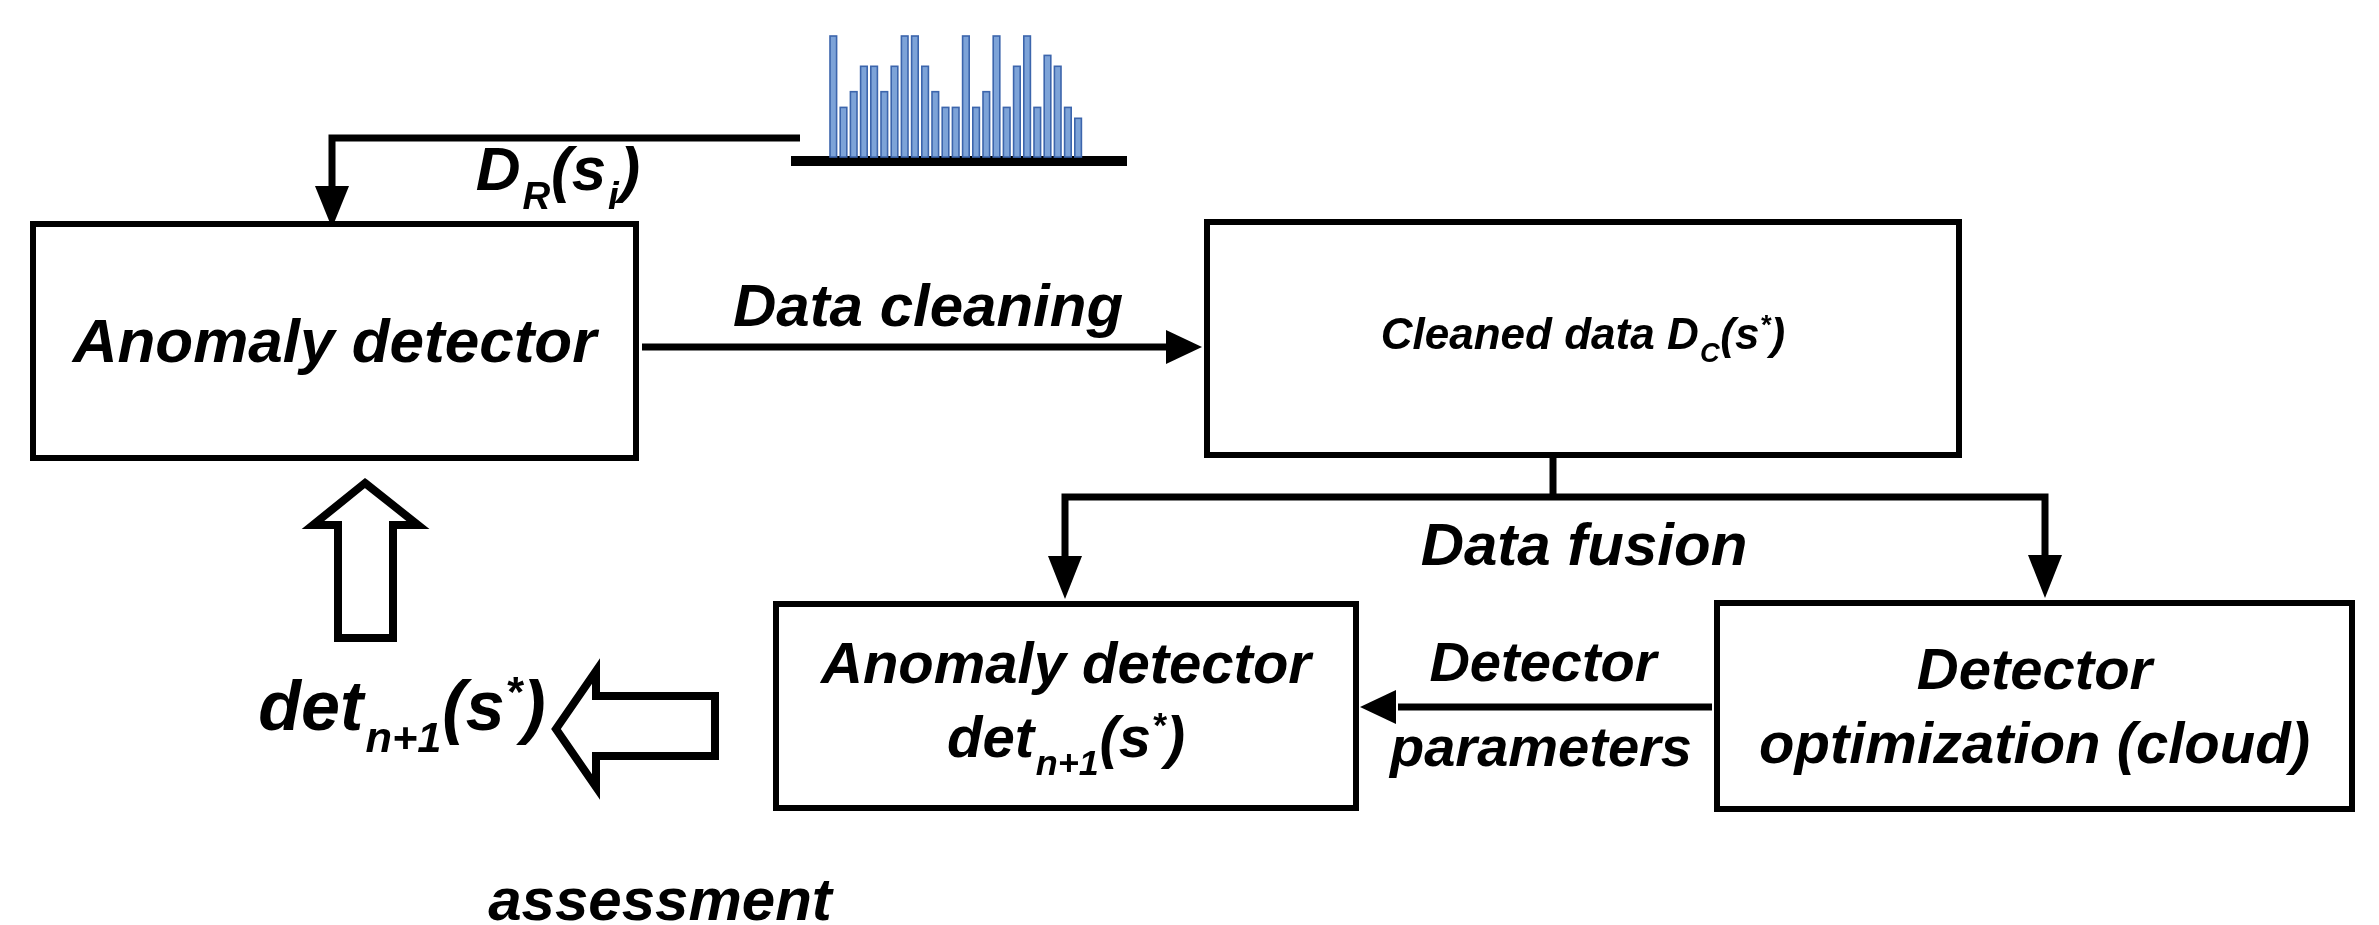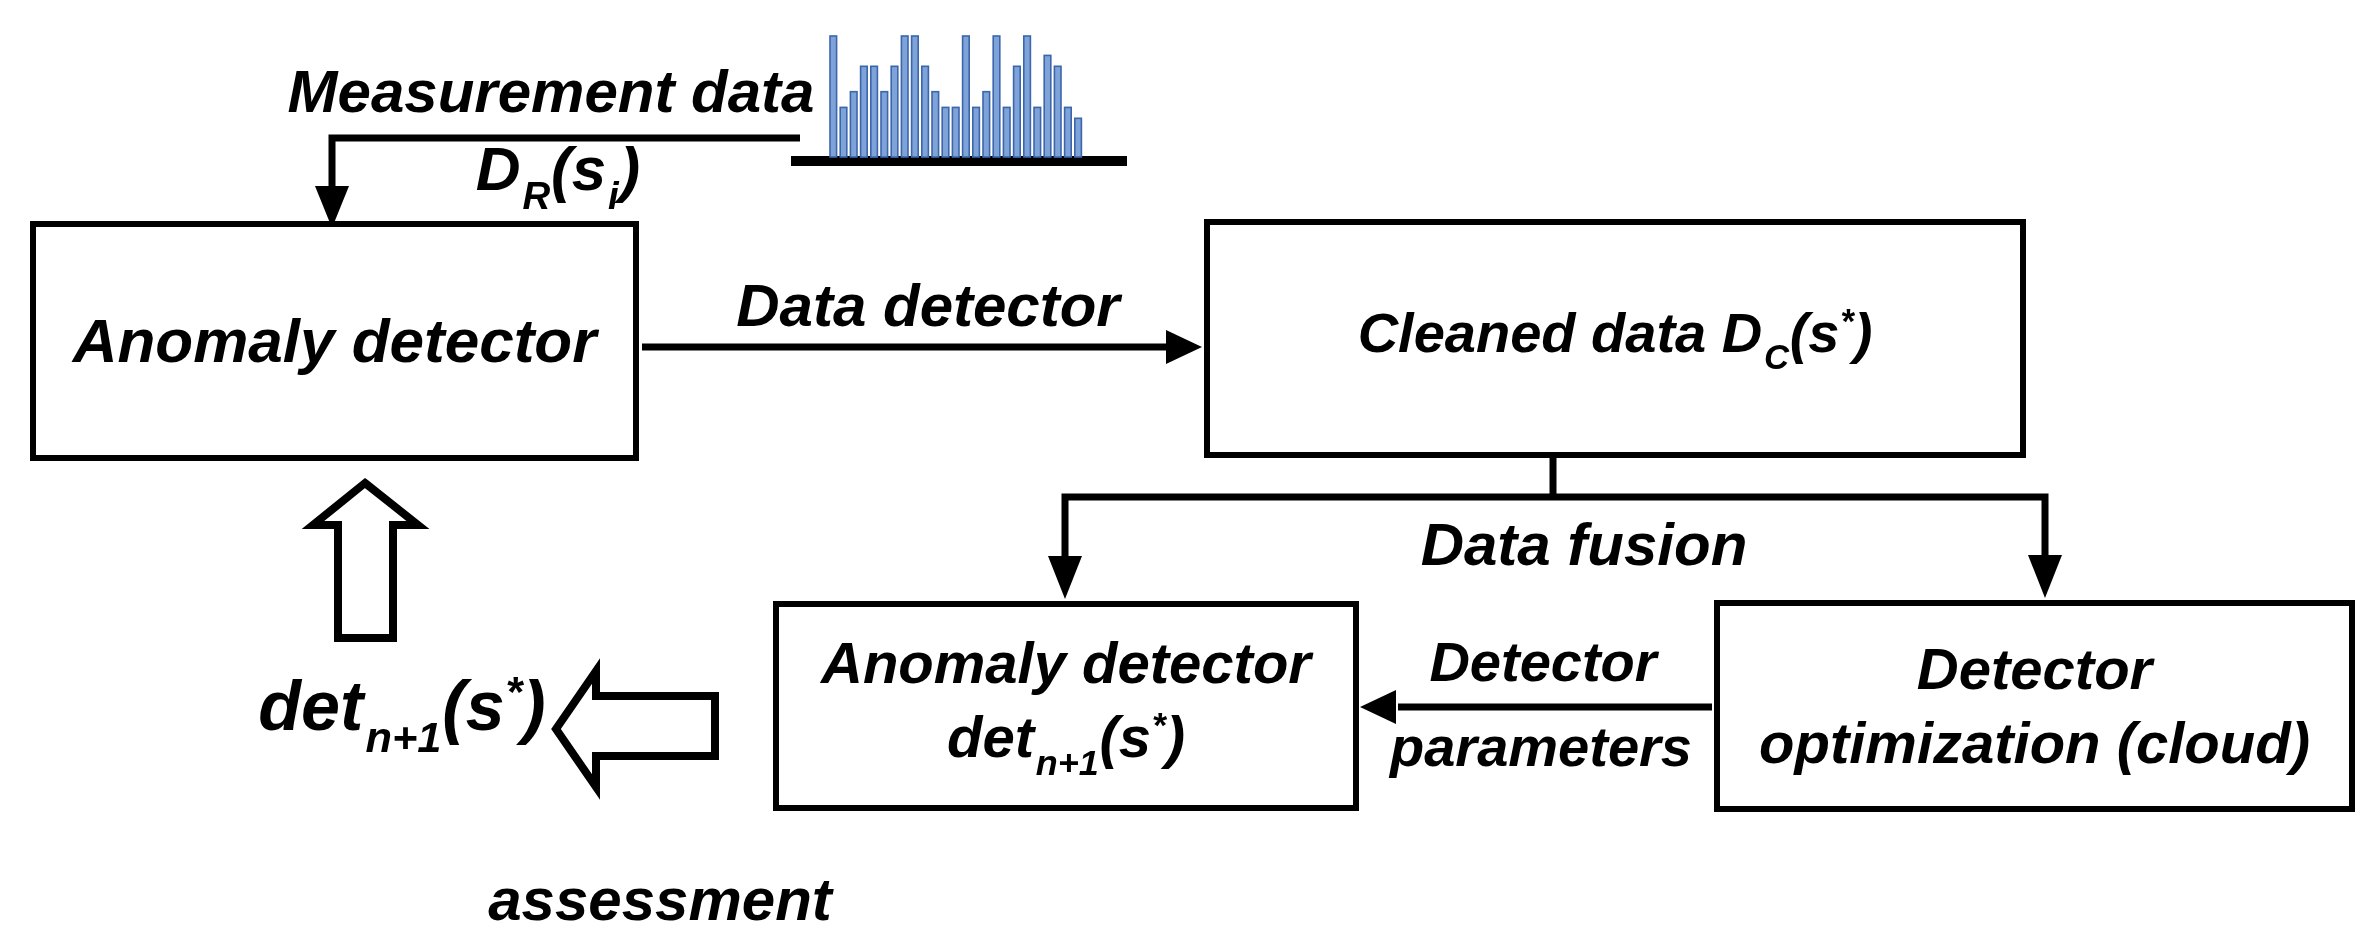--- a/index.html
+++ b/index.html
@@ -26,21 +26,21 @@
     background: #fff;
     display: flex;
     flex-direction: column;
     align-items: center;
     justify-content: center;
     text-align: center;
     line-height: 1.28;
     font-size: 62px;
   }
   .box1 { left: 30px;   top: 221px; width: 609px; height: 240px; }
-  .box2 { left: 1204px; top: 219px; width: 822px; height: 239px; font-size: 56px; }
+  .box2 { left: 1204px; top: 219px; width: 758px; height: 239px; font-size: 44px; }
   .box3 { left: 773px;  top: 601px; width: 586px; height: 210px; font-size: 58px; }
   .box4 { left: 1714px; top: 600px; width: 641px; height: 212px; font-size: 58px; }
   .lbl {
     position: absolute;
     transform: translate(-50%, -50%);
     white-space: nowrap;
     font-size: 60px;
     line-height: 1.1;
   }
   .fsub {
@@ -122,25 +122,24 @@
   <div class="node box3">
     <div>Anomaly detector</div>
     <div class="formula"><span>det</span><span class="fsub">n+1</span><span>(s</span><span class="fsup">*</span><span>)</span></div>
   </div>
 
   <div class="node box4">
     <div>Detector</div>
     <div>optimization (cloud)</div>
   </div>
 
-  <div class="lbl" style="left:551px; top:92px;">Measurement data</div>
 
   <div class="lbl formula" style="left:558px; top:176px; font-size:62px;font-style:italic;"><span>D</span><span class="fsub">R</span><span>(s</span><span class="fsub">i</span><span>)</span></div>
 
-  <div class="lbl" style="left:928px; top:306px;">Data detector</div>
+  <div class="lbl" style="left:928px; top:306px;">Data cleaning</div>
 
   <div class="lbl" style="left:1543px; top:545px;margin-left:41px;">Data fusion</div>
 
   <div class="lbl" style="left:1543px; top:662px; font-size:56px;">Detector</div>
   <div class="lbl" style="left:1541px; top:747px; font-size:56px;">parameters</div>
 
   <div class="lbl formula" style="left:402px; top:715px; font-size:70px;"><span>det</span><span class="fsub">n+1</span><span>(s</span><span class="fsup">*</span><span>)</span></div>
 
   <div class="lbl" style="left:660px; top:900px;">assessment</div>
 

